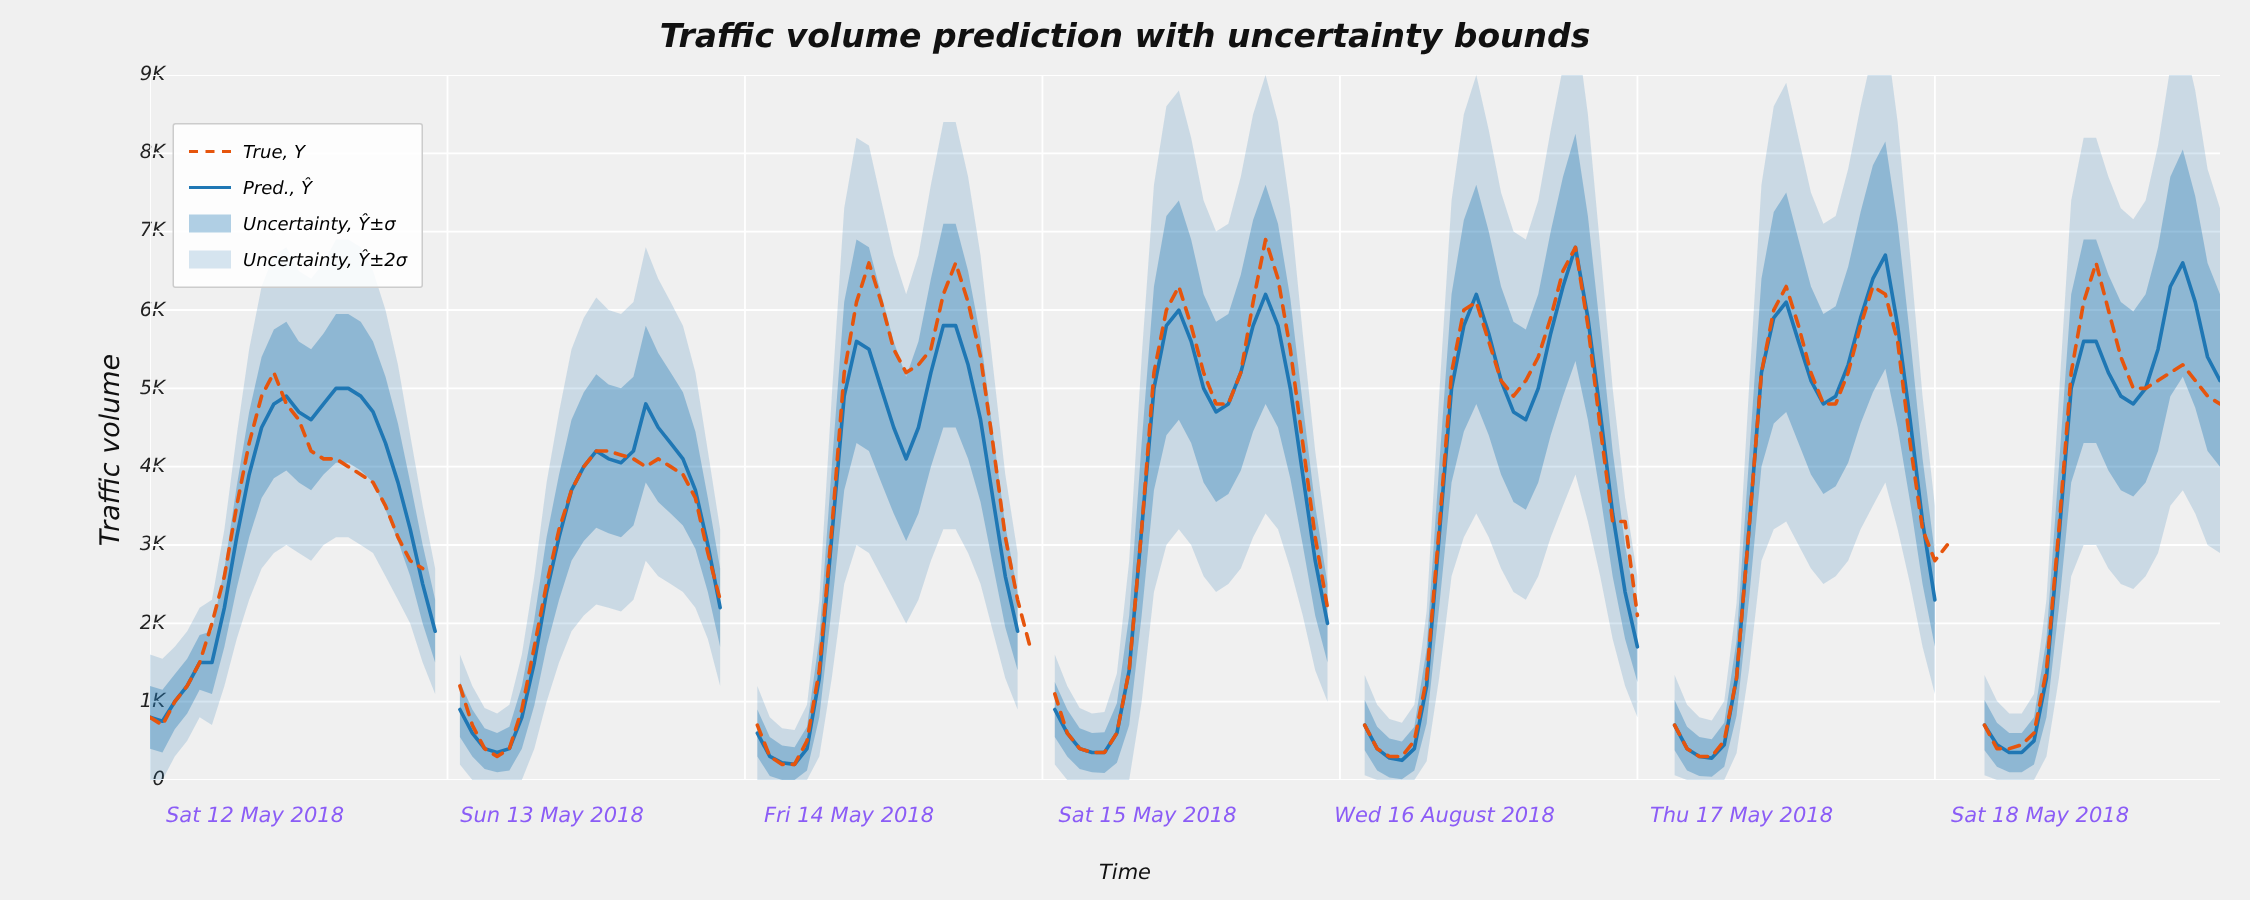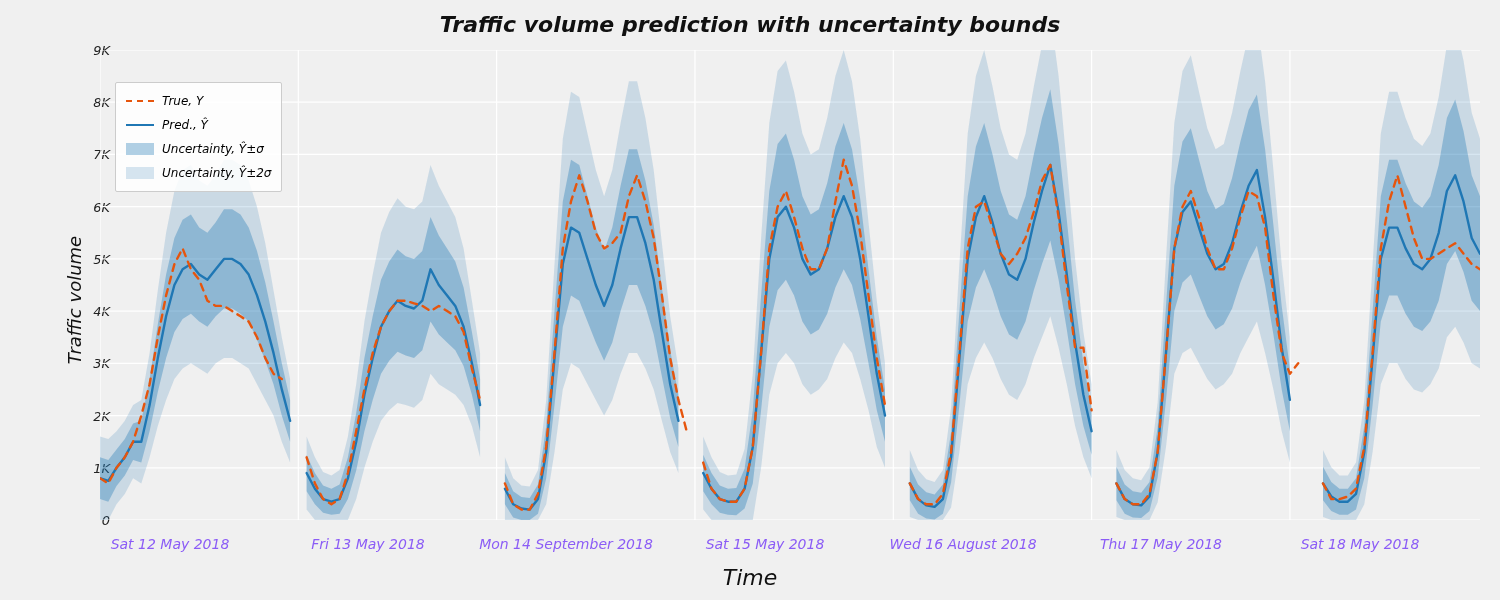--- a/index.html
+++ b/index.html
@@ -40,21 +40,21 @@
     transform: translateY(-50%) rotate(-90deg);
     transform-origin: center;
     font-size: 18px;
     color: #111;
   }
   .xlabel {
     position: absolute;
     left: 50%;
     transform: translateX(-50%);
     bottom: 10px;
-    font-size: 22px;
+    font-size: 14px;
     color: #111;
   }
   .y-tick {
     position: absolute;
     right: 1390px;
     transform: translateY(-50%);
     font-size: 13px;
     color: #222;
     text-align: right;
     width: 50px;
@@ -126,22 +126,22 @@
   <div class="y-tick" style="top:415.6px">2K</div>
   <div class="y-tick" style="top:363.3px">3K</div>
   <div class="y-tick" style="top:311.1px">4K</div>
   <div class="y-tick" style="top:258.9px">5K</div>
   <div class="y-tick" style="top:206.7px">6K</div>
   <div class="y-tick" style="top:154.4px">7K</div>
   <div class="y-tick" style="top:102.2px">8K</div>
   <div class="y-tick" style="top:50px">9K</div>
 
   <div class="x-tick" style="left:170px">Sat 12 May 2018</div>
-  <div class="x-tick" style="left:368px">Fri 13 May 2018</div>
-  <div class="x-tick" style="left:566px">Mon 14 September 2018</div>
+  <div class="x-tick" style="left:368px">Sun 13 May 2018</div>
+  <div class="x-tick" style="left:566px">Fri 14 May 2018</div>
   <div class="x-tick" style="left:765px">Sat 15 May 2018</div>
   <div class="x-tick" style="left:963px">Wed 16 August 2018</div>
   <div class="x-tick" style="left:1161px">Thu 17 May 2018</div>
   <div class="x-tick" style="left:1360px">Sat 18 May 2018</div>
 
   <div class="plot-area">
     <svg id="chart-svg" width="1380" height="470" viewBox="0 0 1380 470">
       <g class="grid" id="grid-group">
           <line x1="0" x2="1380" y1="470" y2="470"></line>
           <line x1="0" x2="1380" y1="417.77777777777777" y2="417.77777777777777"></line>

